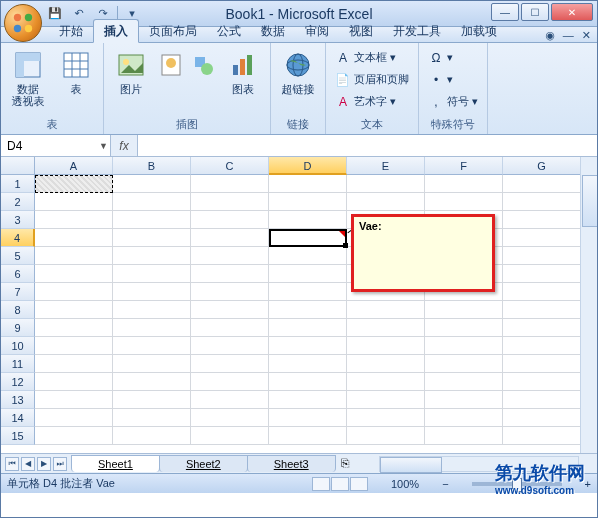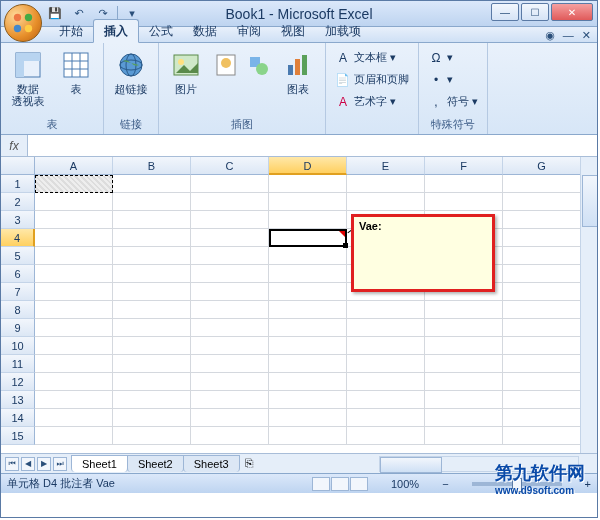--- a/index.html
+++ b/index.html
@@ -71,21 +71,21 @@
 
 
 .comment-box { position: absolute; left: 350px; top: 57px; width: 144px; height: 78px; background: #ffffe1; border: 3px solid #e02020; box-shadow: 2px 2px 3px rgba(0,0,0,.3); padding: 3px 5px; font-size: 11px; color: #000; }
 .comment-box b { font-weight: bold; }
 .comment-line { position: absolute; left: 346px; top: 73px; width: 8px; height: 1px; background: #000; transform: rotate(-35deg); }
 
 
 .sheet-tabs { height: 20px; background: #e5eef9; border-top: 1px solid #a8bdd8; display: flex; align-items: center; font-size: 11px; position: relative; }
 .sheet-nav { display: flex; padding: 0 4px; gap: 2px; }
 .sheet-nav span { width: 14px; height: 14px; border: 1px solid #9db6d6; background: #f2f6fc; display: flex; align-items: center; justify-content: center; font-size: 8px; color: #2a4f7a; cursor: pointer; }
-.sheet-tab { padding: 2px 10px; background: #fff; border: 1px solid #9db6d6; border-bottom: none; border-radius: 0 0 4px 4px; margin-right: -1px; cursor: pointer; }
+.sheet-tab { padding: 2px 26px; background: #fff; border: 1px solid #9db6d6; border-bottom: none; border-radius: 0 0 4px 4px; margin-right: -1px; cursor: pointer; text-decoration: underline; }
 .sheet-tab.active { background: #fff; font-weight: normal; }
 .sheet-tab.inactive { background: #dce7f5; }
 .scroll-h { position: absolute; right: 18px; top: 2px; width: 200px; height: 16px; background: #e5eef9; border: 1px solid #c4d4e8; }
 .scroll-h::before { content:""; position:absolute; left:0; top:0; width:60px; height:100%; background: linear-gradient(#f2f6fc,#cfe0f5); border:1px solid #9db6d6; }
 
 
 .statusbar { height: 20px; background: linear-gradient(#dbe8fa,#bed4f0); border-top: 1px solid #8aa8cc; display: flex; align-items: center; font-size: 11px; color: #1b3a63; padding: 4px 6px; justify-content: space-between; }
 .status-right { display: flex; align-items: center; gap: 23px; }
 .view-btns { display: flex; gap: 1px; }
 .view-btns span { width: 18px; height: 14px; border: 1px solid #9db6d6; background: #f2f6fc; cursor: pointer; }
@@ -126,24 +126,26 @@
     <div class="winctrls">
       <div>—</div>
       <div>☐</div>
       <div class="close">✕</div>
     </div>
   </div>
 
   <div class="tabs">
     <div class="tab">开始</div>
     <div class="tab active">插入</div>
+    <div class="tab">页面布局</div>
     <div class="tab">公式</div>
     <div class="tab">数据</div>
     <div class="tab">审阅</div>
     <div class="tab">视图</div>
+    <div class="tab">开发工具</div>
     <div class="tab">加载项</div>
     <div class="tabs-right">
       <span>◉</span>
       <span>—</span>
       <span>✕</span>
     </div>
   </div>
 
   <div class="ribbon">
     <div class="rgroup">
@@ -173,91 +175,92 @@
         </div>
       </div>
       <div class="rgroup-label">表</div>
     </div>
 
     <div class="rgroup">
       <div class="rgroup-content">
         <div class="big-btn">
           <div class="ico">
               <svg width="28" height="28">
+                <rect x="2" y="4" width="24" height="20" fill="#cfe8c8" stroke="#5a8a4a"></rect>
+                <circle cx="9" cy="11" r="3" fill="#ffe080"></circle>
+                <polygon points="4,22 12,14 18,20 26,12 26,22" fill="#5a8a4a"></polygon>
+              </svg>
+            </div>
+          <div class="lbl">图片</div>
+        </div>
+        <div class="big-btn" style="width:26px">
+          <div class="ico">
+              <svg width="22" height="28">
+                <rect x="2" y="4" width="18" height="20" fill="#fff" stroke="#888"></rect>
+                <circle cx="11" cy="12" r="5" fill="#f0c060"></circle>
+              </svg>
+            </div>
+        </div>
+        <div class="big-btn" style="width:26px">
+          <div class="ico">
+              <svg width="22" height="28">
+                <rect x="3" y="6" width="10" height="10" fill="#7ab4e8"></rect>
+                <circle cx="15" cy="18" r="6" fill="#8ad48a"></circle>
+              </svg>
+            </div>
+        </div>
+        <div class="big-btn">
+          <div class="ico">
+              <svg width="28" height="28">
+                <rect x="4" y="14" width="5" height="10" fill="#4a7ab0"></rect>
+                <rect x="11" y="8" width="5" height="16" fill="#e0803a"></rect>
+                <rect x="18" y="4" width="5" height="20" fill="#5aa05a"></rect>
+              </svg>
+            </div>
+          <div class="lbl">图表</div>
+        </div>
+      </div>
+      <div class="rgroup-label">插图</div>
+    </div>
+
+    <div class="rgroup">
+      <div class="rgroup-content">
+        <div class="big-btn">
+          <div class="ico">
+              <svg width="28" height="28">
                 <circle cx="14" cy="14" r="11" fill="#5a9ad4" stroke="#2a5a8a"></circle>
                 <ellipse cx="14" cy="14" rx="11" ry="5" fill="none" stroke="#2a5a8a"></ellipse>
                 <ellipse cx="14" cy="14" rx="5" ry="11" fill="none" stroke="#2a5a8a"></ellipse>
                 <path d="M6,10 Q10,8 14,12 Q18,16 22,14" fill="#5aa05a"></path>
               </svg>
             </div>
           <div class="lbl">超链接</div>
         </div>
       </div>
       <div class="rgroup-label">链接</div>
-    </div>
-
-    <div class="rgroup">
-      <div class="rgroup-content">
-        <div class="big-btn">
-          <div class="ico">
-              <svg width="28" height="28">
-                <rect x="2" y="4" width="24" height="20" fill="#cfe8c8" stroke="#5a8a4a"></rect>
-                <circle cx="9" cy="11" r="3" fill="#ffe080"></circle>
-                <polygon points="4,22 12,14 18,20 26,12 26,22" fill="#5a8a4a"></polygon>
-              </svg>
-            </div>
-          <div class="lbl">图片</div>
-        </div>
-        <div class="big-btn" style="width:26px">
-          <div class="ico">
-              <svg width="22" height="28">
-                <rect x="2" y="4" width="18" height="20" fill="#fff" stroke="#888"></rect>
-                <circle cx="11" cy="12" r="5" fill="#f0c060"></circle>
-              </svg>
-            </div>
-        </div>
-        <div class="big-btn" style="width:26px">
-          <div class="ico">
-              <svg width="22" height="28">
-                <rect x="3" y="6" width="10" height="10" fill="#7ab4e8"></rect>
-                <circle cx="15" cy="18" r="6" fill="#8ad48a"></circle>
-              </svg>
-            </div>
-        </div>
-        <div class="big-btn">
-          <div class="ico">
-              <svg width="28" height="28">
-                <rect x="4" y="14" width="5" height="10" fill="#4a7ab0"></rect>
-                <rect x="11" y="8" width="5" height="16" fill="#e0803a"></rect>
-                <rect x="18" y="4" width="5" height="20" fill="#5aa05a"></rect>
-              </svg>
-            </div>
-          <div class="lbl">图表</div>
-        </div>
-      </div>
-      <div class="rgroup-label">插图</div>
     </div>
 
     <div class="rgroup">
       <div class="rgroup-content">
         <div class="vcol">
           <div class="small-btn">
               <span class="sico">A</span>
               <span>文本框 ▾</span>
             </div>
           <div class="small-btn">
               <span class="sico">📄</span>
               <span>页眉和页脚</span>
             </div>
           <div class="small-btn">
               <span class="sico" style="color:#c04">A</span>
               <span>艺术字 ▾</span>
             </div>
         </div>
       </div>
+      <div class="rgroup-label">文本</div>
     </div>
 
     <div class="rgroup">
       <div class="rgroup-content">
         <div class="vcol">
           <div class="small-btn">
               <span class="sico">Ω</span>
               <span>▾</span>
             </div>
           <div class="small-btn">
@@ -268,20 +271,24 @@
               <span class="sico">,</span>
               <span>符号 ▾</span>
             </div>
         </div>
       </div>
       <div class="rgroup-label">特殊符号</div>
     </div>
   </div>
 
   <div class="fbar">
+    <div class="namebox">
+      <span>D4</span>
+      <span class="dd">▼</span>
+    </div>
     <div class="fx-btns">
       <span>fx</span>
     </div>
     <div class="formula-input"></div>
   </div>
 
   <div class="grid-area">
     <div class="corner"></div>
     <div class="col-headers">
       <div class="col-h">A</div>

